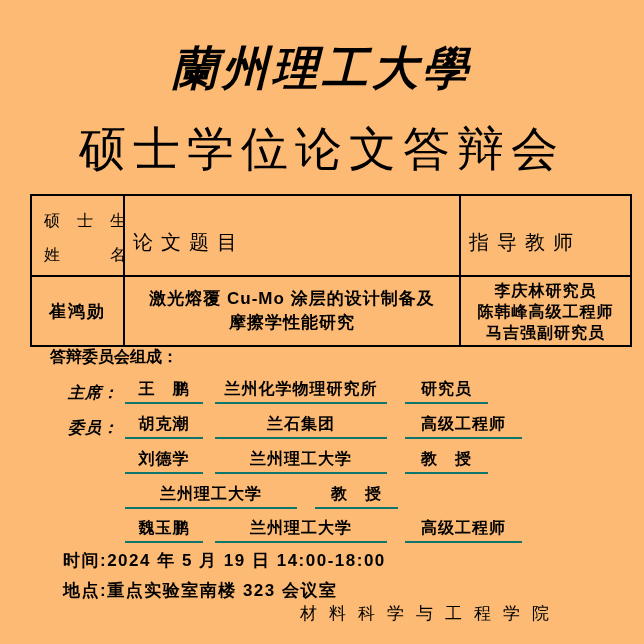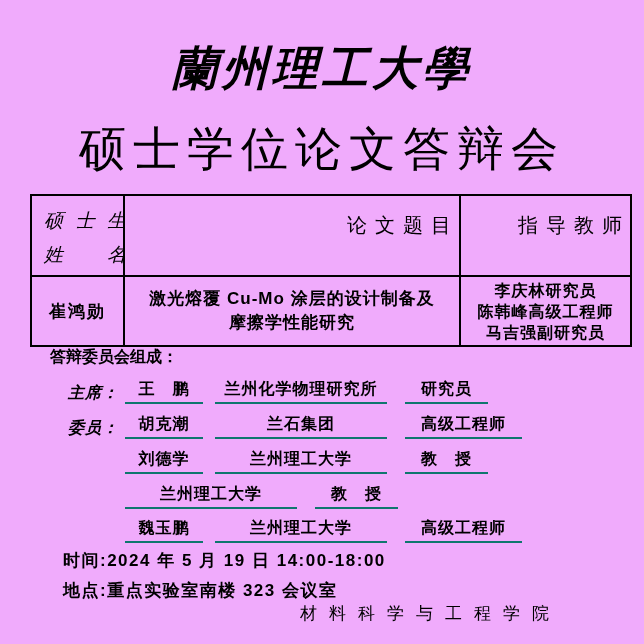--- a/index.html
+++ b/index.html
@@ -1,20 +1,20 @@
 <!DOCTYPE html>
 <html><head>
 <meta charset="utf-8">
 <style>
   * { margin: 0; padding: 0; box-sizing: border-box; }
   html, body { background: #ffffff; }
   .page {
     position: relative;
     width: 644px; height: 644px;
-    background: #f0abfc;
+    background: #fdba74;
     color: #000000;
     font-family: "Liberation Sans", "DejaVu Sans", sans-serif;
     overflow: hidden;
   }
 
   
   .logo {
     position: absolute; top: 38px; left: 0; width: 100%;
     text-align: center;
     font-family: "DejaVu Serif", "Liberation Serif", serif;
@@ -39,28 +39,28 @@
   }
   table.info td { border: 2.5px solid #000; overflow: hidden; }
   tr.hdr { height: 81px; }
   tr.data { height: 70px; }
   tr.hdr td { vertical-align: top; }
   tr.data td { vertical-align: middle; text-align: center; }
 
   .student-header {
     width: 82px; margin: 8px 0 0 12px;
     font-family: "Liberation Serif", "DejaVu Serif", serif;
-    font-size: 19px; line-height: 34px;
-    text-align: justify; text-align-last: justify; font-style: italic;
+    font-size: 16px; line-height: 34px;
+    text-align: justify; text-align-last: justify;
   }
   .col-header {
-    padding-top: 16px;
+    padding-top: 33px;
     font-family: "Liberation Serif", "DejaVu Serif", serif;
     font-size: 20px; letter-spacing: 8px; text-indent: 8px;
-    text-align: right;
+    text-align: left;
   }
   .student-name { font-weight: bold; font-size: 17px; letter-spacing: 2px; }
   .thesis-title { font-weight: bold; font-size: 17px; line-height: 24px; letter-spacing: 1px; }
   .advisor-line { font-weight: bold; font-size: 16px; line-height: 21px; letter-spacing: 1px; }
 
   
   .committee-heading {
     position: absolute; left: 50px; top: 347px;
     font-weight: bold; font-size: 16px;
   }

